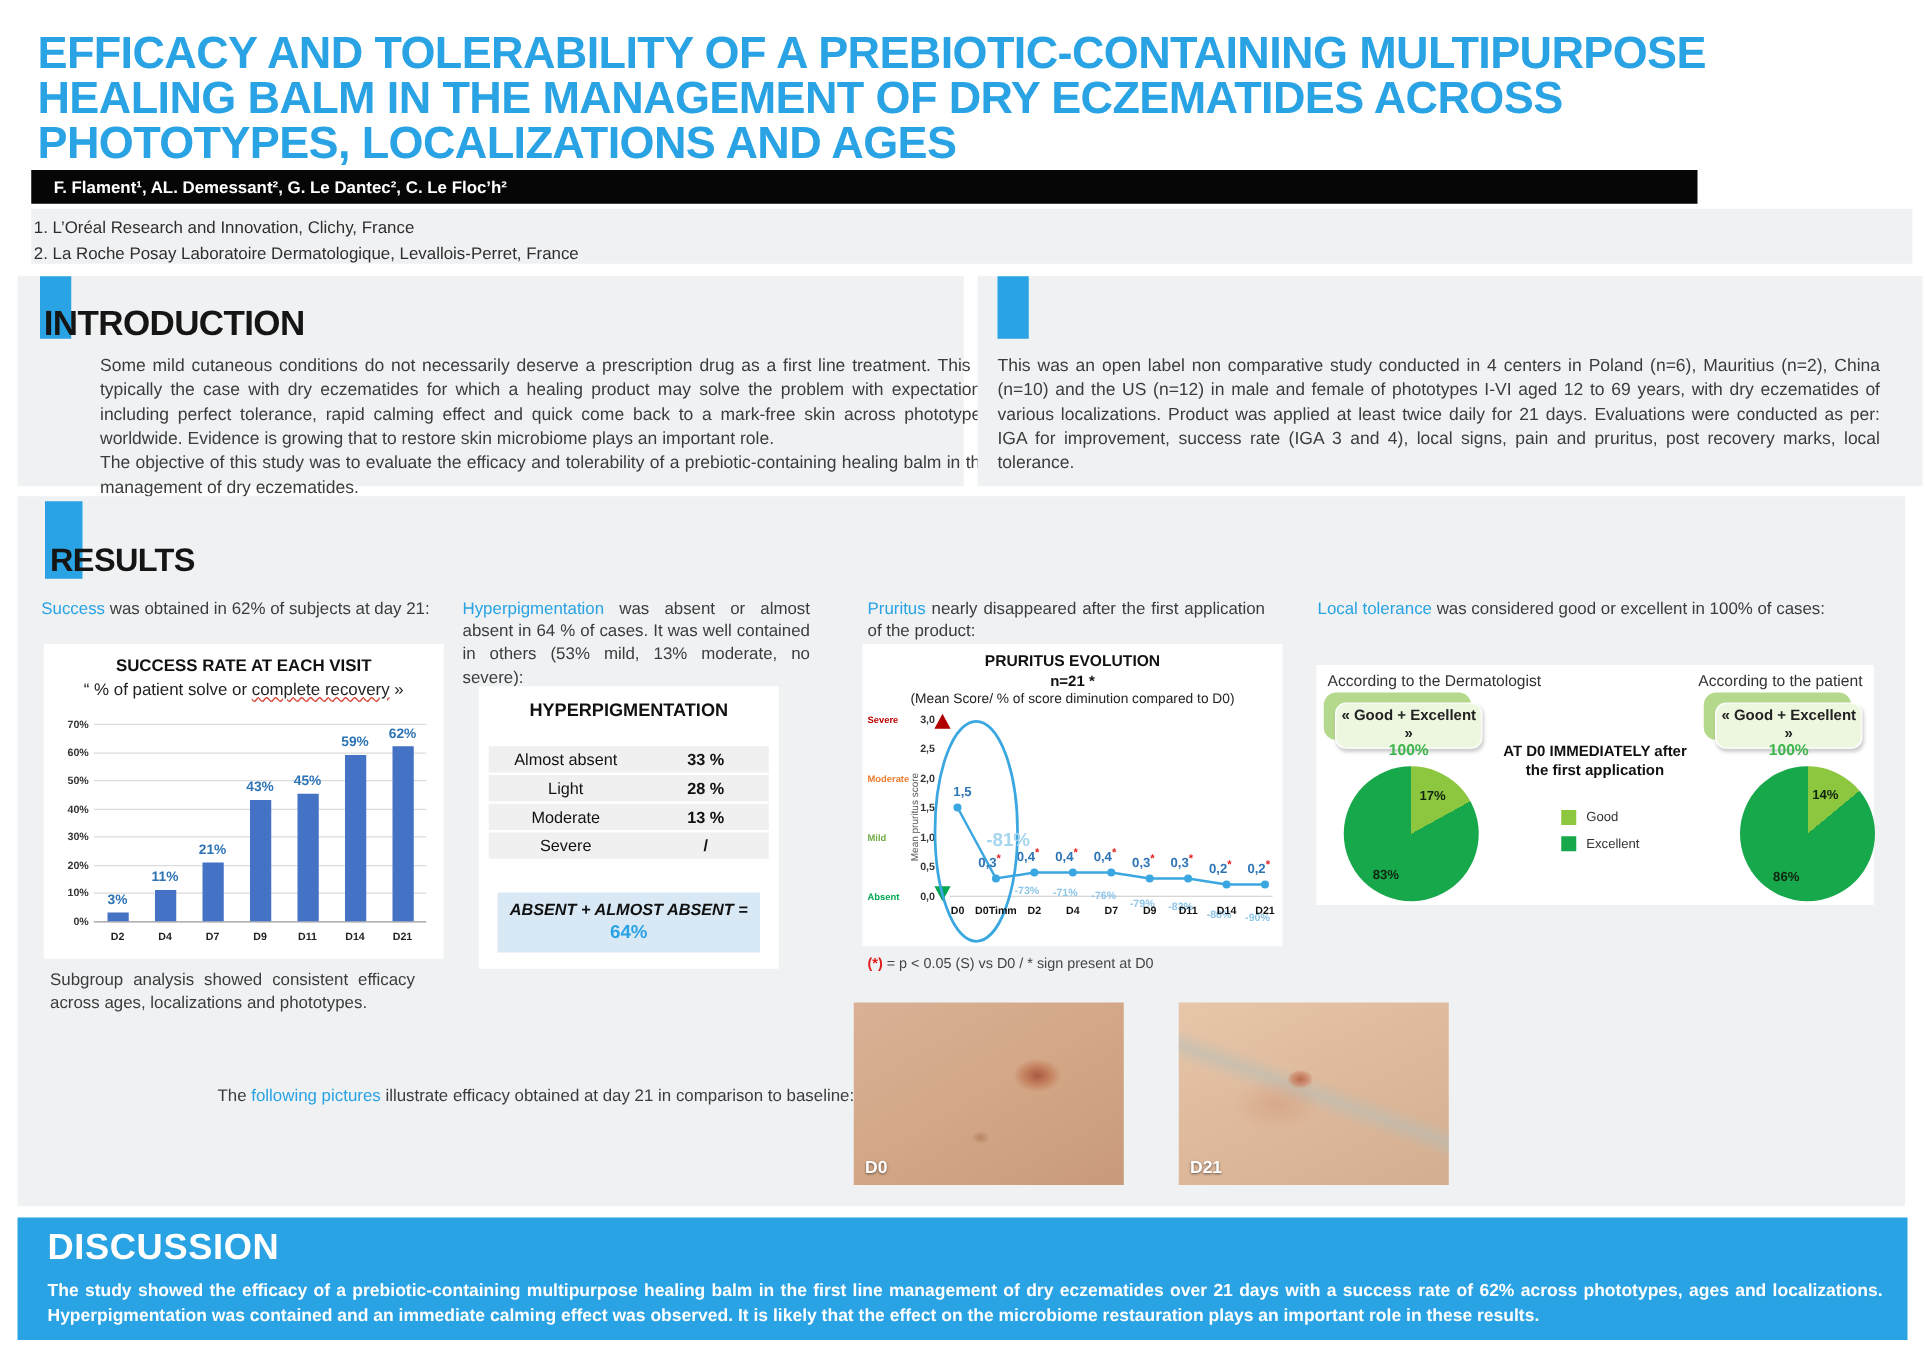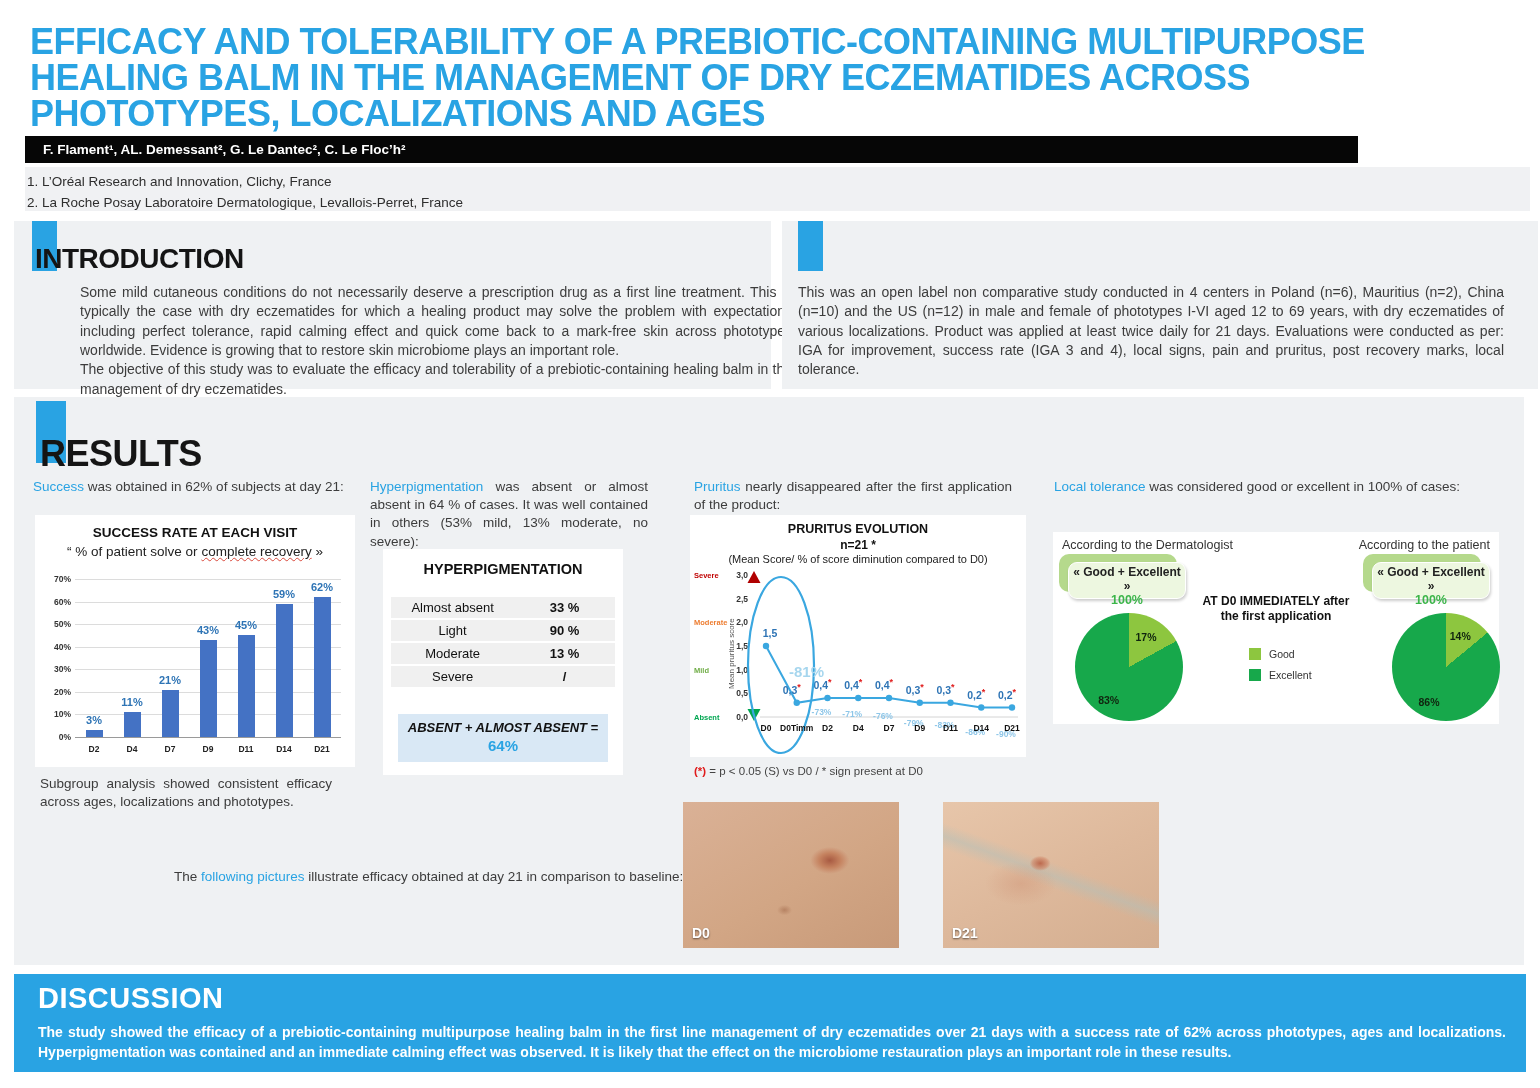--- a/index.html
+++ b/index.html
@@ -125,21 +125,21 @@
     </div>
   </div>
 
   <div class="abs panel" id="methods-panel">
     <div class="accent" style="left:16px;top:0;width:25px;height:50px;"></div>
     <div class="body-text" style="left:16px;top:62px;width:706px;">This was an open label non comparative study conducted in 4 centers in Poland (n=6), Mauritius (n=2), China (n=10) and the US (n=12) in male and female of phototypes I-VI aged 12 to 69 years, with dry eczematides of various localizations. Product was applied at least twice daily for 21 days. Evaluations were conducted as per: IGA for improvement, success rate (IGA 3 and 4), local signs, pain and pruritus, post recovery marks, local tolerance.</div>
   </div>
 
   <div class="abs panel" id="results-panel">
     <div class="accent" style="left:22px;top:4px;width:30px;height:62px;"></div>
-    <div class="sec-h" style="left:26px;top:36px;font-size:36px;">RESULTS</div>
+    <div class="sec-h" style="left:26px;top:36px;font-size:26px;">RESULTS</div>
 
     <div class="intro-line" style="left:19px;top:81px;width:320px;">
       <span class="lead">Success</span><span> was obtained in 62% of subjects at day 21:</span>
     </div>
     <div class="intro-line" style="left:356px;top:81px;width:278px;">
       <span class="lead">Hyperpigmentation</span><span> was absent or almost absent in 64 % of cases. It was well contained in others (53% mild, 13% moderate, no severe):</span>
     </div>
     <div class="intro-line" style="left:680px;top:81px;width:318px;">
       <span class="lead">Pruritus</span><span> nearly disappeared after the first application of the product:</span>
     </div>
@@ -195,21 +195,21 @@
     <div class="intro-line" id="subgroup-note">Subgroup analysis showed consistent efficacy across ages, localizations and phototypes.</div>
 
     <div class="card" id="hyper-card">
       <div id="hyper-title">HYPERPIGMENTATION</div>
       <div class="hrow" style="top:48px;">
         <div class="cl">Almost absent</div>
           <div class="cv">33 %</div>
       </div>
       <div class="hrow" style="top:71px;">
         <div class="cl">Light</div>
-          <div class="cv">90 %</div>
+          <div class="cv">28 %</div>
       </div>
       <div class="hrow" style="top:94px;">
         <div class="cl">Moderate</div>
           <div class="cv">13 %</div>
       </div>
       <div class="hrow" style="top:117px;">
         <div class="cl">Severe</div>
           <div class="cv">/</div>
       </div>
       <div id="hyper-summary">

